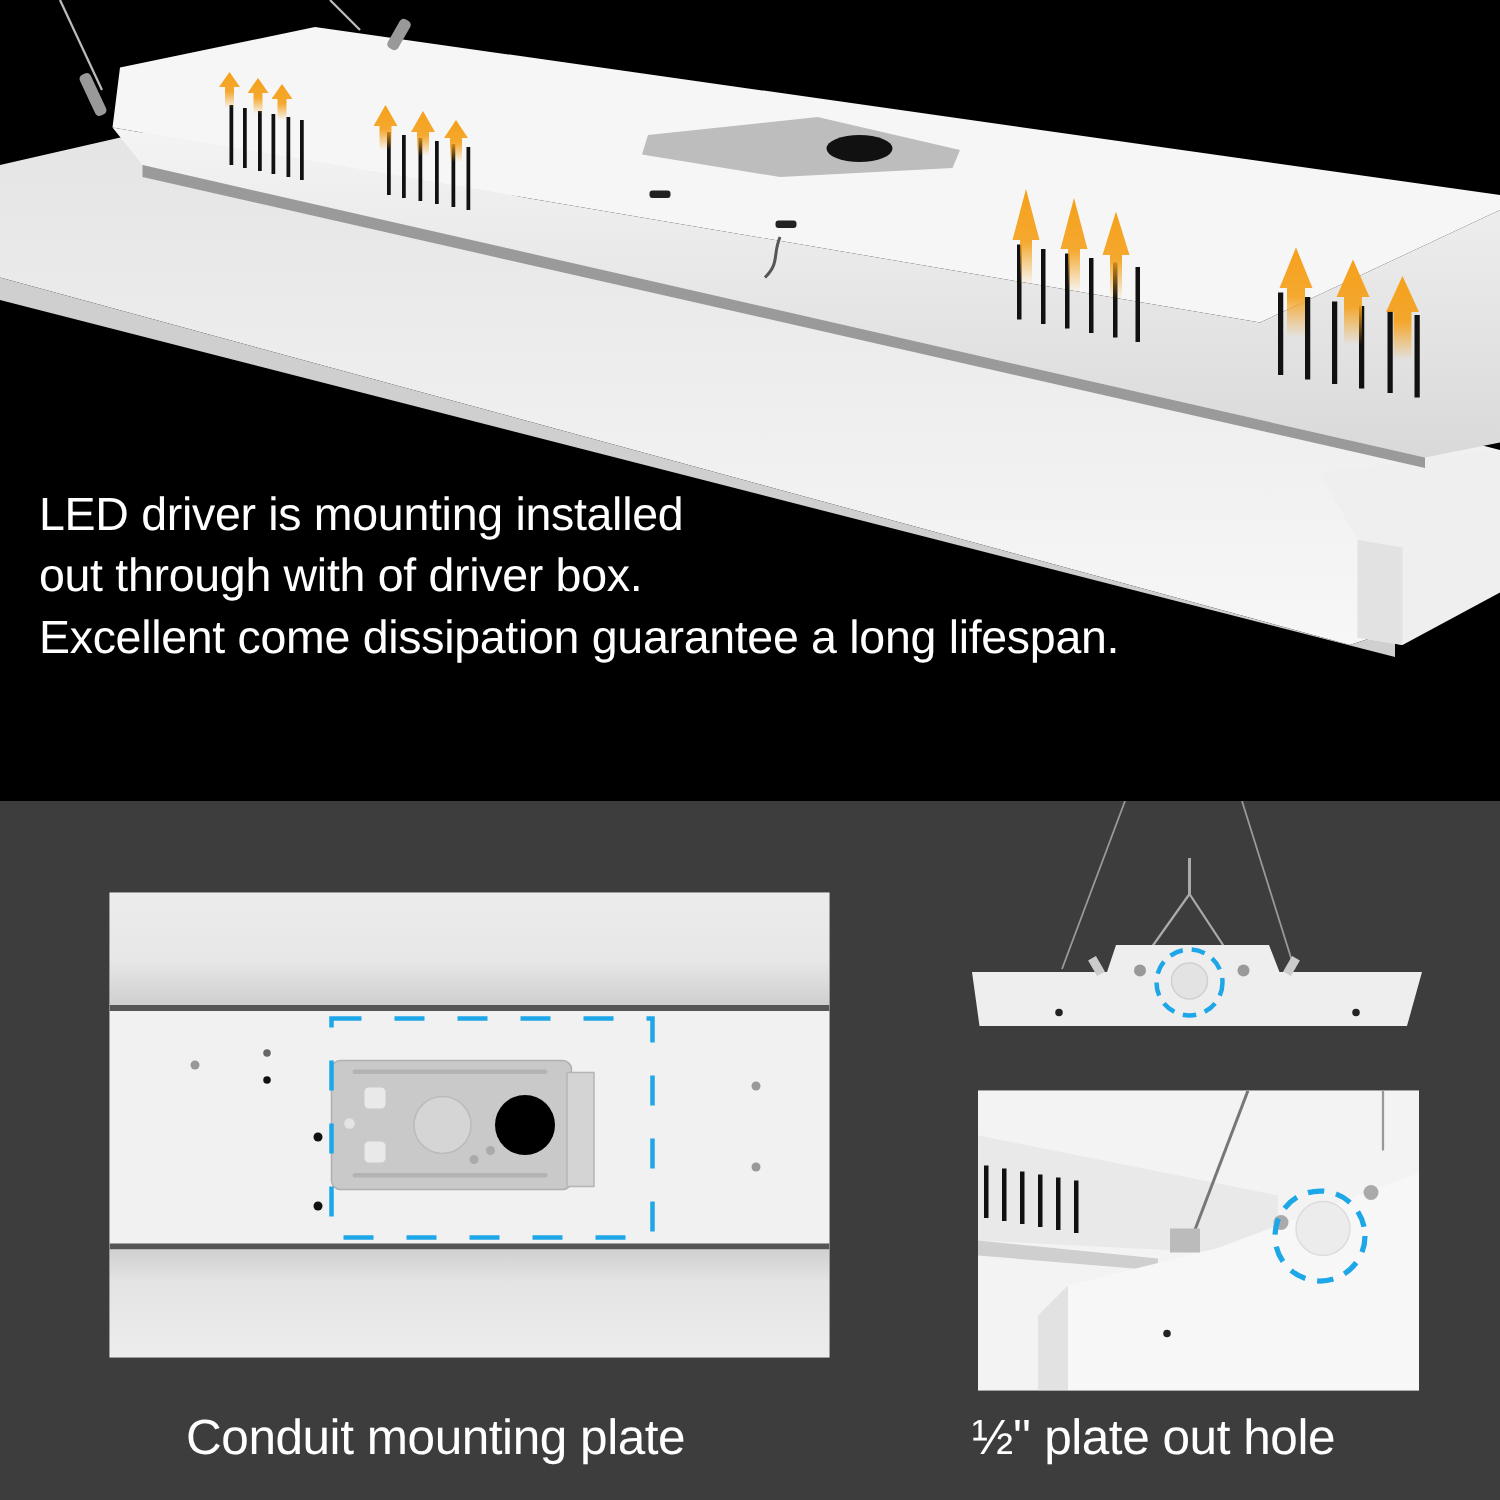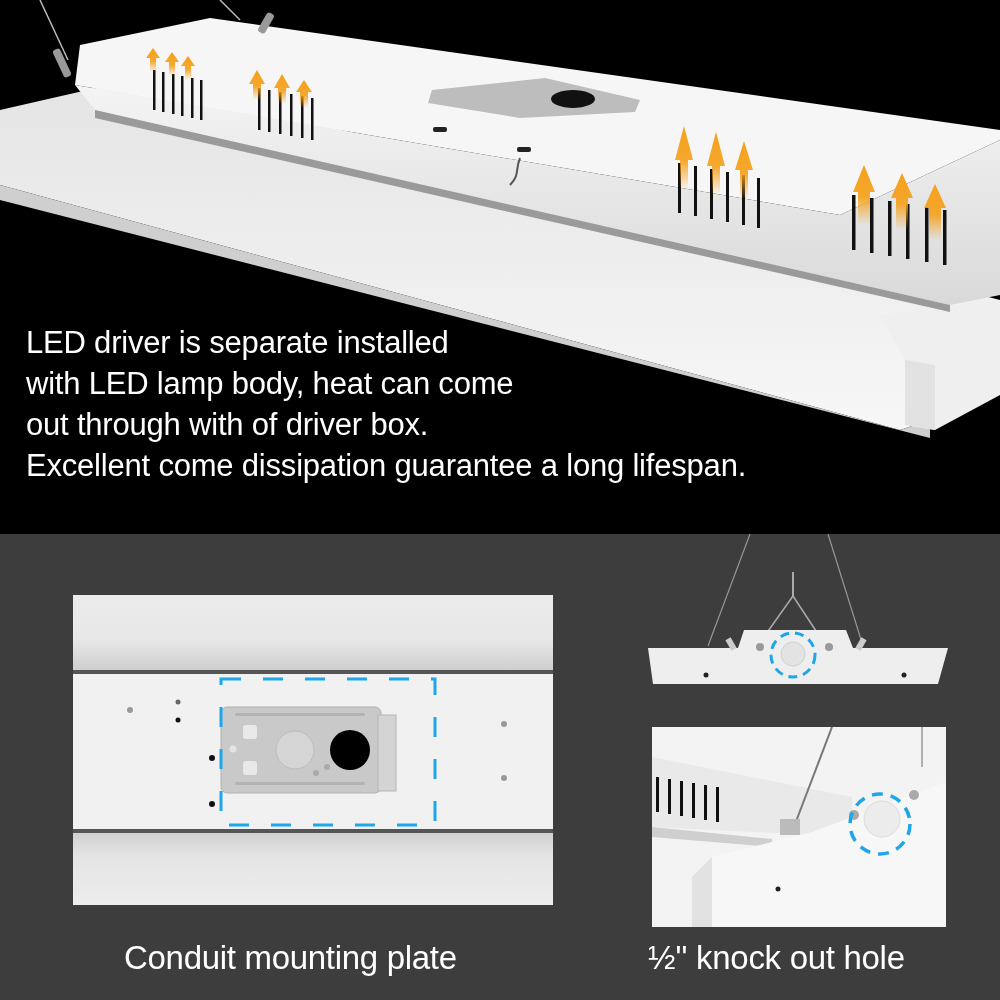--- a/index.html
+++ b/index.html
@@ -122,22 +122,21 @@
       <path d="M929,240 L929,208 L924,208 L935,184 L946,208 L941,208 L941,240 Z"></path>
     </g>
 
     <line x1="40" y1="0" x2="68" y2="60" stroke="#bbb" stroke-width="1.5"></line>
     <line x1="220" y1="0" x2="240" y2="20" stroke="#bbb" stroke-width="1.5"></line>
     <rect x="58" y="48" width="8" height="30" rx="3" fill="#999" transform="rotate(-25 62 63)"></rect>
     <rect x="262" y="12" width="8" height="22" rx="3" fill="#999" transform="rotate(30 266 23)"></rect>
   </svg>
 
   <div class="hero-text">
-    <div>LED driver is separate installed</div>
-    <div>with LED lamp body, heat can come</div>
+    <div>LED driver is mounting installed</div>
     <div>out through with of driver box.</div>
     <div>Excellent come dissipation guarantee a long lifespan.</div>
   </div>
 </section>
 
 <section class="bottom">
 
   <div class="panel-left">
     <svg width="480" height="310" viewBox="0 0 480 310">
       <defs>
@@ -220,14 +219,14 @@
       <rect x="128" y="92" width="20" height="16" fill="#bbb"></rect>
       <circle cx="202" cy="88" r="5" fill="#aaa"></circle>
       <circle cx="262" cy="68" r="5" fill="#aaa"></circle>
       <circle cx="230" cy="92" r="18" fill="#ececec" stroke="#dcdcdc"></circle>
       <circle cx="228" cy="97" r="30" fill="none" stroke="#1ea7e8" stroke-width="3.5" stroke-dasharray="11 8"></circle>
       <circle cx="126" cy="162" r="2.5" fill="#222"></circle>
     </svg>
   </div>
 
   <div class="caption caption-left">Conduit mounting plate</div>
-  <div class="caption caption-right">½'' knock out hole</div>
+  <div class="caption caption-right">½'' plate out hole</div>
 </section>
 
 </body></html>

